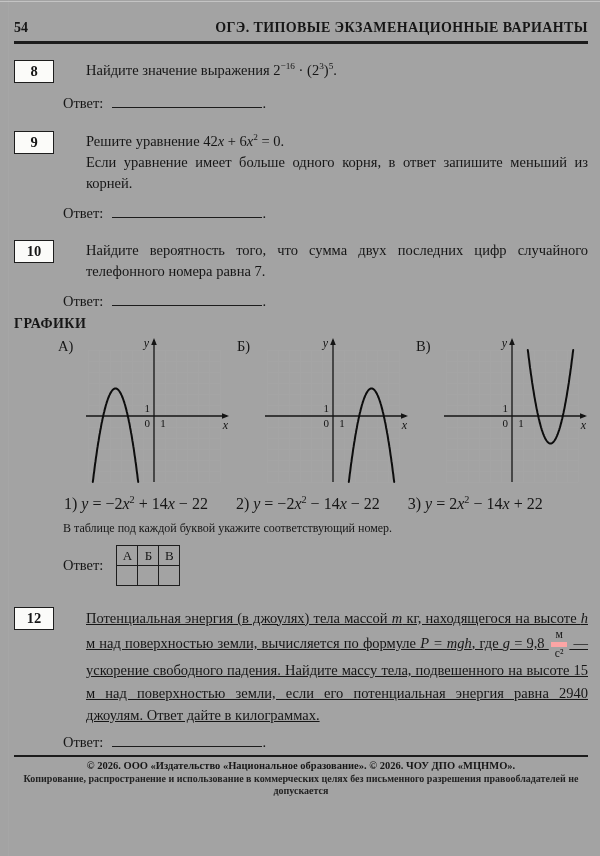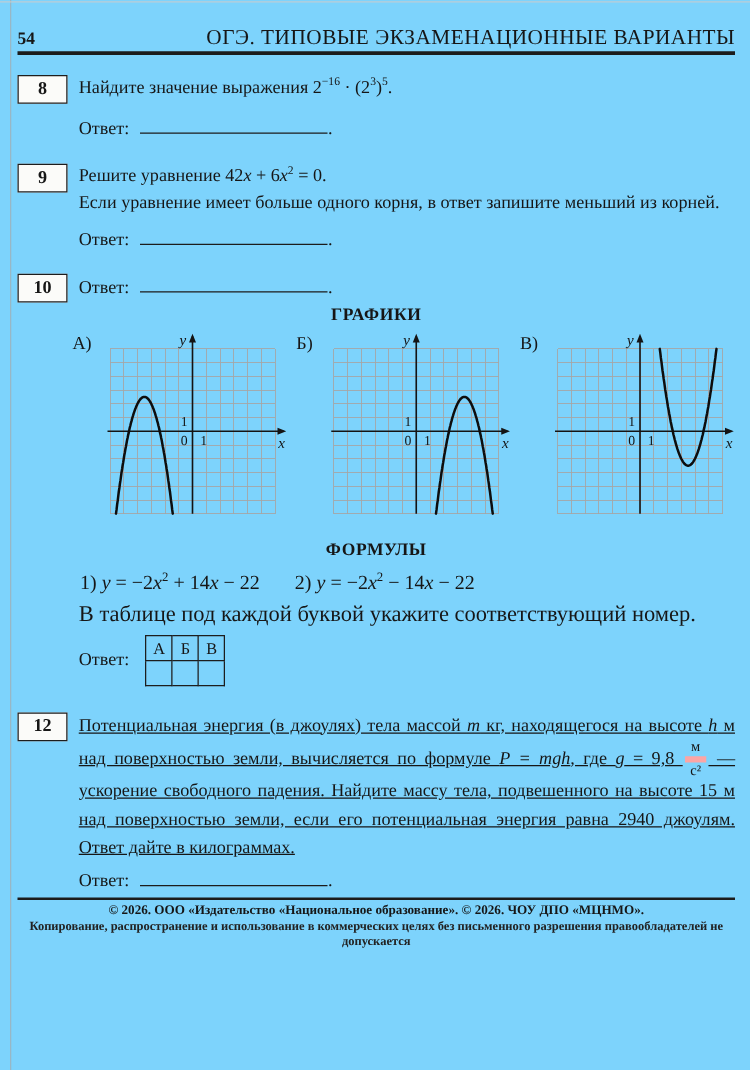--- a/index.html
+++ b/index.html
@@ -1,59 +1,59 @@
 <!DOCTYPE html>
 <html><head>
 <meta charset="utf-8">
 <style>
   html,body{margin:0;padding:0;background:#e9e9e7;}
   .page{
     position:relative; width:600px; height:856px; margin:0 auto;
-    background:#7dd3fc; box-sizing:border-box; padding:0 12px 0 14px;
+    background:#a3a3a3; box-sizing:border-box; padding:0 12px 0 14px;
     font-family:"Liberation Serif", serif; color:#161616; overflow:hidden;
   }
   .scan-line-left{position:absolute;left:8px;top:0;bottom:0;width:1px;background:#a8a8a8;opacity:.65;}
   .scan-line-top{position:absolute;left:0;top:1px;right:0;height:1px;background:#cccccc;opacity:.8;}
 
   .header-row{margin-top:20px;display:flex;justify-content:space-between;align-items:baseline;height:18px;}
   .page-num{font-weight:bold;font-size:14px;}
-  .header-title{font-weight:normal;font-size:17px;letter-spacing:.4px;}
+  .header-title{font-weight:bold;font-size:14px;letter-spacing:.4px;}
   .header-rule{margin-top:3px;height:2.5px;background:#1c1c1c;}
 
   .task{position:relative;margin-top:16px;}
   .task.mt17{margin-top:17px;} .task.mt18{margin-top:18px;} .task.mt22{margin-top:18px;}
   .numbox{
     position:absolute;left:0;top:0;width:38px;height:21px;
     border:1.6px solid #1d1d1d;display:flex;align-items:center;justify-content:center;
     font-weight:bold;font-size:14.5px;background:#fbfbf9;
   }
-  .task-body{margin-left:49px;font-size:14.5px;line-height:21px;text-align:justify;}
+  .task-body{margin-left:72px;font-size:14.5px;line-height:21px;text-align:justify;}
   .task-body.loose{line-height:22.5px;text-decoration:underline;}
   .tline{font-size:14.5px;line-height:21px;}
 
   .it{font-style:italic;}
   .sup{font-size:.64em;position:relative;top:-.55em;line-height:0;}
   .frac{display:inline-block;vertical-align:-0.75em;text-align:center;line-height:1;font-size:.8em;margin:0 2px;}
   .frac .fnum{display:block;padding:0 4px 1px;}
   .frac .fden{display:block;border-top:5px solid #fca5a5;padding:1px 4px 0;}
 
   .answer-row{margin-left:49px;margin-top:11px;font-size:14.5px;line-height:22px;height:22px;}
   .answer-row.tight{margin-top:8px;}
   .answer-blank{display:inline-block;width:150px;height:13px;border-bottom:1.4px solid #1c1c1c;margin-left:9px;}
 
-  .center-h{margin-top:4px;text-align:center;font-weight:bold;font-size:14px;letter-spacing:.5px;height:20px;}
+  .center-h{margin-top:4px;text-align:left;font-weight:bold;font-size:14px;letter-spacing:.5px;height:20px;}
   .center-h.fm{margin-top:14px;}
 
   .graphs-row{display:flex;padding-left:44px;gap:7px;height:154px;}
   .figure{position:relative;width:172px;}
   .glabel{position:absolute;left:0;top:2px;font-size:14.5px;}
   .figure svg{margin-left:24px;display:block;}
 
   .formulas-row{display:flex;padding-left:50px;gap:28px;margin-top:3px;font-size:16px;line-height:22px;height:22px;white-space:nowrap;}
-  .instruction{margin-top:3px;margin-left:49px;font-size:18px;line-height:21px;}
+  .instruction{margin-top:3px;margin-left:49px;font-size:12px;line-height:21px;}
 
   .answer-table-row{margin-left:49px;margin-top:4px;display:flex;align-items:center;height:46px;}
   .answer-table-row .alabel{font-size:14.5px;}
   table.answer-table{border-collapse:collapse;margin-left:13px;}
   table.answer-table th,table.answer-table td{
     width:20px;height:19px;border:1.3px solid #1d1d1d;
     font-size:13px;font-weight:normal;text-align:center;padding:0;
   }
 
   .footer-rule{margin-top:2px;height:2px;background:#1c1c1c;}
@@ -87,20 +87,21 @@
       <div class="tline"><span>Решите уравнение </span><span>42</span><span class="it">x</span><span> + 6</span><span class="it">x</span><span class="sup">2</span><span> = 0.</span></div>
       <div class="tline">Если уравнение имеет больше одного корня, в ответ запишите меньший из корней.</div>
     </div>
     <div class="answer-row tight">
       <span>Ответ:</span><span class="answer-blank"></span><span>.</span>
     </div>
   </section>
 
   <section class="task">
     <span class="numbox">10</span>
+    <div class="task-body">Найдите вероятность того, что сумма двух последних цифр случайного телефонного номера равна 7.</div>
     <div class="answer-row tight">
       <span>Ответ:</span><span class="answer-blank"></span><span>.</span>
     </div>
   </section>
 
 
   <div class="center-h">ГРАФИКИ</div>
 
   <div class="graphs-row">
     <div class="figure">
@@ -146,25 +147,25 @@
           <text x="67" y="11" text-anchor="end" font-size="12" fill="#141414" font-family="&quot;Liberation Serif&quot;, serif" font-style="italic">y</text>
           <text x="146" y="93" text-anchor="end" font-size="12" fill="#141414" font-family="&quot;Liberation Serif&quot;, serif" font-style="italic">x</text>
           <text x="68" y="76" text-anchor="end" font-size="11" fill="#141414" font-family="&quot;Liberation Serif&quot;, serif">1</text>
           <text x="68" y="91" text-anchor="end" font-size="11" fill="#141414" font-family="&quot;Liberation Serif&quot;, serif">0</text>
           <text x="81" y="91" text-anchor="middle" font-size="11" fill="#141414" font-family="&quot;Liberation Serif&quot;, serif">1</text>
           <polyline points="87.8,14.1 88.3,17.7 88.7,21.3 89.2,24.7 89.6,28.1 90.0,31.4 90.5,34.6 90.9,37.8 91.4,40.9 91.8,43.9 92.2,46.9 92.7,49.8 93.1,52.6 93.6,55.3 94.0,58.0 94.4,60.6 94.9,63.1 95.3,65.6 95.8,68.0 96.2,70.3 96.6,72.6 97.1,74.8 97.5,76.9 98.0,78.9 98.4,80.9 98.8,82.8 99.3,84.6 99.7,86.4 100.2,88.1 100.6,89.7 101.0,91.2 101.5,92.7 101.9,94.1 102.4,95.5 102.8,96.7 103.2,97.9 103.7,99.0 104.1,100.1 104.6,101.1 105.0,102.0 105.4,102.8 105.9,103.6 106.3,104.3 106.8,105.0 107.2,105.5 107.6,106.0 108.1,106.4 108.5,106.8 109.0,107.1 109.4,107.3 109.8,107.4 110.3,107.5 110.7,107.5 111.2,107.4 111.6,107.3 112.0,107.1 112.5,106.8 112.9,106.4 113.4,106.0 113.8,105.5 114.2,105.0 114.7,104.3 115.1,103.6 115.6,102.8 116.0,102.0 116.4,101.1 116.9,100.1 117.3,99.0 117.8,97.9 118.2,96.7 118.6,95.5 119.1,94.1 119.5,92.7 120.0,91.2 120.4,89.7 120.8,88.1 121.3,86.4 121.7,84.6 122.2,82.8 122.6,80.9 123.0,78.9 123.5,76.9 123.9,74.8 124.4,72.6 124.8,70.3 125.2,68.0 125.7,65.6 126.1,63.1 126.6,60.6 127.0,58.0 127.4,55.3 127.9,52.6 128.3,49.8 128.8,46.9 129.2,43.9 129.6,40.9 130.1,37.8 130.5,34.6 131.0,31.4 131.4,28.1 131.8,24.7 132.3,21.3 132.7,17.7 133.2,14.1" stroke="#0d0d0d" stroke-width="2" fill="none" stroke-linecap="round"></polyline>
         </svg>
     </div>
   </div>
 
-  <div class="center-h fm">ФОРМУЛЫ</div>
 
   <div class="formulas-row">
     <span><span>1)  </span><span class="it">y</span><span> = −2</span><span class="it">x</span><span class="sup">2</span><span> + 14</span><span class="it">x</span><span> − 22</span></span>
     <span><span>2)  </span><span class="it">y</span><span> = −2</span><span class="it">x</span><span class="sup">2</span><span> − 14</span><span class="it">x</span><span> − 22</span></span>
+    <span><span>3)  </span><span class="it">y</span><span> = 2</span><span class="it">x</span><span class="sup">2</span><span> − 14</span><span class="it">x</span><span> + 22</span></span>
   </div>
 
   <div class="instruction">В таблице под каждой буквой укажите соответствующий номер.</div>
 
   <div class="answer-table-row">
     <span class="alabel">Ответ:</span>
     <table class="answer-table">
       <tbody>
         <tr>
           <th>А</th>

